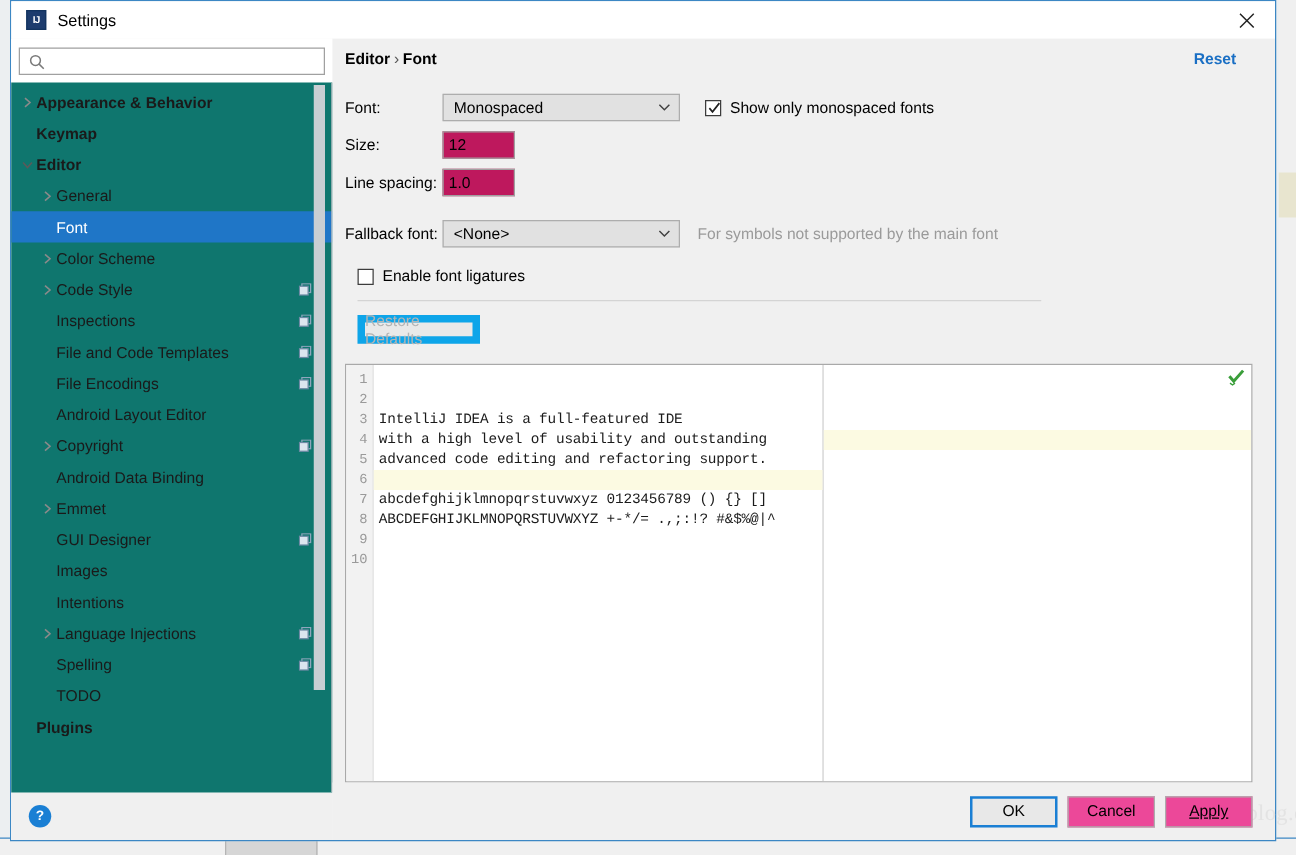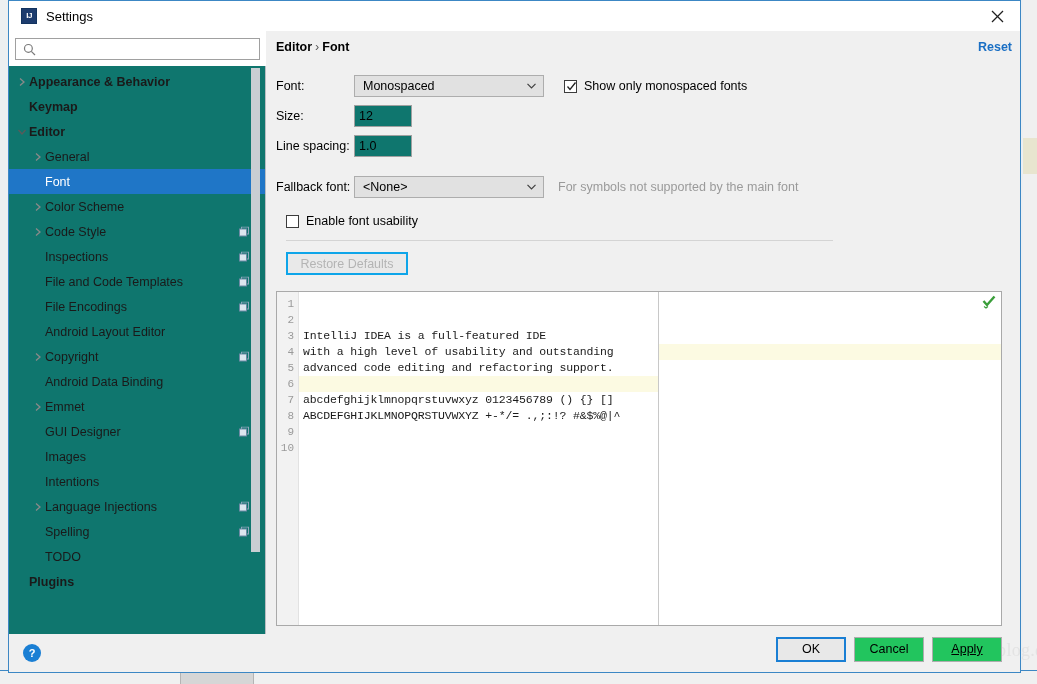--- a/index.html
+++ b/index.html
@@ -277,21 +277,21 @@
     font-size: 12.5px;
     color: #000;
   }
   #breadcrumb .sep {
     font-weight: normal;
     color: #555;
     padding: 0 3px;
   }
   #reset-link {
     position: absolute;
-    right: 8px;
+    right: 31px;
     color: #1a6fc4;
     font-size: 12.5px;
     font-weight: bold;
     cursor: default;
   }
 
   #font-form {
     flex: 0 0 auto;
     padding: 8px 0 0 10px;
   }
@@ -323,21 +323,21 @@
   .combo .chevron {
     width: 16px;
     display: flex;
     align-items: center;
     justify-content: center;
   }
   .textfield {
     width: 58px;
     height: 22px;
     box-sizing: border-box;
-    background: #0f766e;
+    background: #be185d;
     border: 1px solid #a0a0a0;
     font-family: "Liberation Sans", sans-serif;
     font-size: 12.5px;
     padding: 0 4px;
     outline: none;
     color: #000;
   }
   .check-row {
     display: flex;
     align-items: center;
@@ -368,24 +368,24 @@
     margin-left: 10px;
   }
   #form-separator {
     margin: 12px 10px 0 10px;
     height: 1px;
     background: #d4d4d4;
     width: 547px;
   }
   #restore-defaults-button {
     margin: 11px 0 0 10px;
-    width: 122px;
+    width: 98px;
     height: 23px;
     background: #e9e9e9;
-    border: 2px solid #0ea5e9;
+    border: 6px solid #0ea5e9;
     box-sizing: border-box;
     color: #b4b4b4;
     font-size: 12.5px;
     font-family: "Liberation Sans", sans-serif;
     display: flex;
     align-items: center;
     justify-content: center;
     cursor: default;
   }
 
@@ -468,21 +468,21 @@
     padding-right: 18px;
     position: relative;
     background: #f0f0f0;
   }
   .dlg-button {
     height: 25px;
     min-width: 70px;
     padding: 0 14px;
     margin-left: 8px;
     box-sizing: border-box;
-    background: #22c55e;
+    background: #ec4899;
     border: 1px solid #adadad;
     font-family: "Liberation Sans", sans-serif;
     font-size: 12.5px;
     color: #000;
     display: flex;
     align-items: center;
     justify-content: center;
     cursor: default;
     position: relative;
     z-index: 2;
@@ -750,21 +750,21 @@
               <svg width="9" height="6" viewBox="0 0 9 6">
                   <path d="M0.5 0.8 L4.5 4.8 L8.5 0.8" fill="none" stroke="#404040" stroke-width="1.2"></path>
                 </svg>
             </span>
           </div>
           <div class="hint-text">For symbols not supported by the main font</div>
         </div>
 
         <div id="ligatures-row">
           <span class="checkbox"></span>
-          <span class="check-label">Enable font usability</span>
+          <span class="check-label">Enable font ligatures</span>
         </div>
 
         <div id="form-separator"></div>
 
         <div id="restore-defaults-button">Restore Defaults</div>
       </div>
 
       <div id="preview-wrapper">
         <div id="preview-left">
           <div id="preview-gutter">

